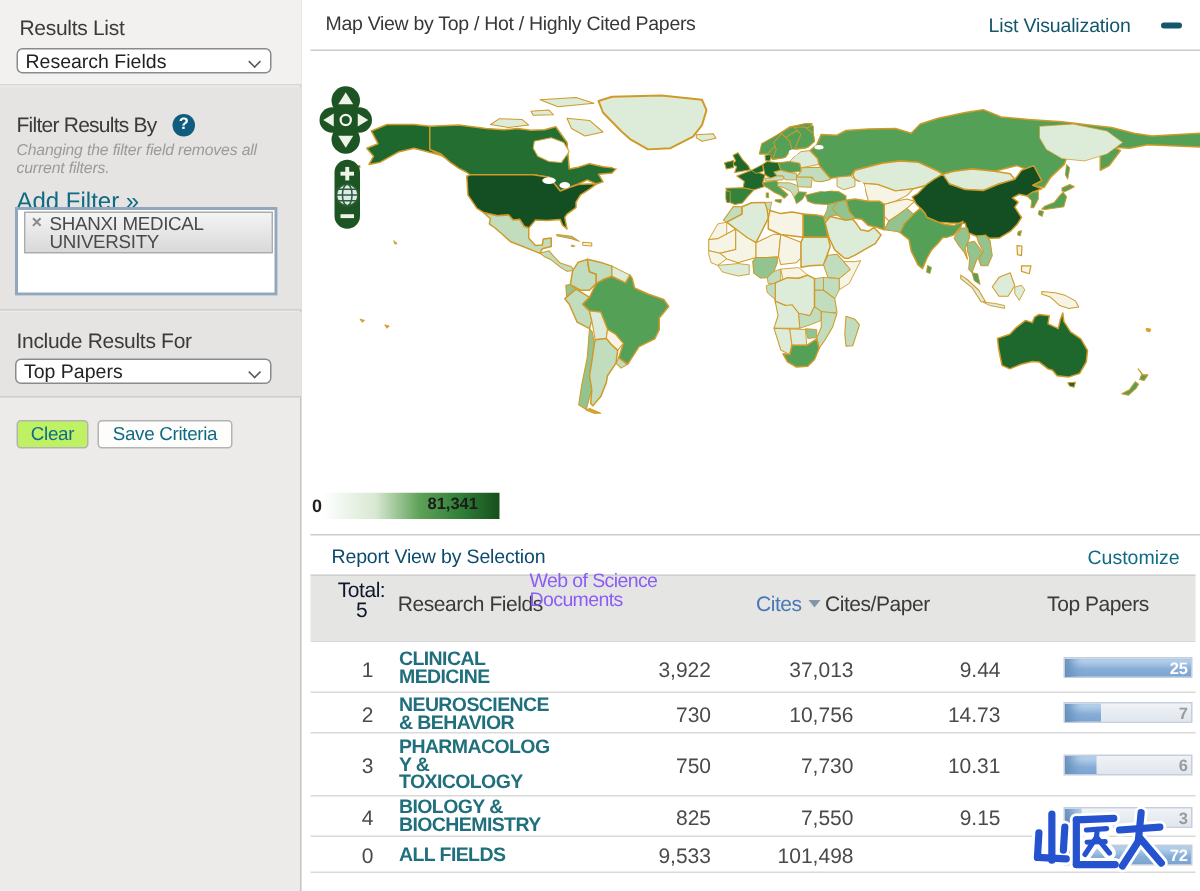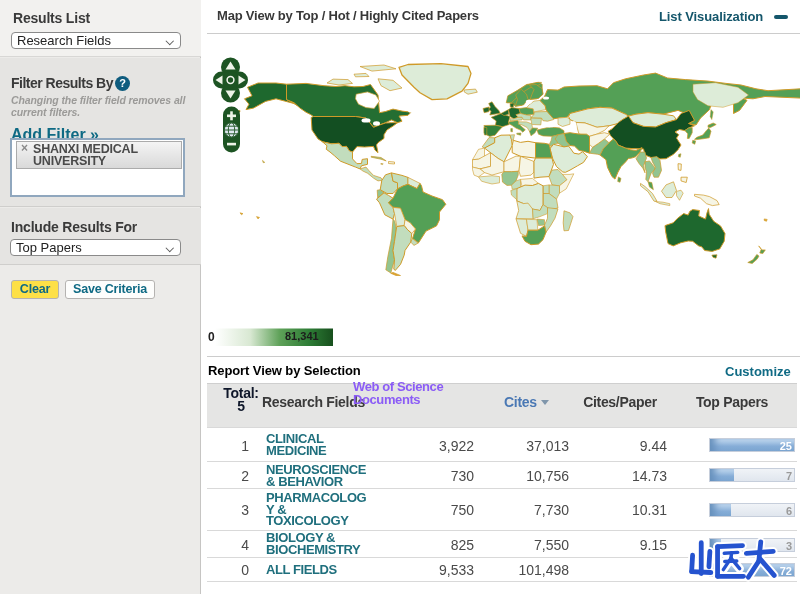--- a/index.html
+++ b/index.html
@@ -1,18 +1,18 @@
 <!DOCTYPE html>
 <html><head><meta charset="utf-8">
 <style>
 *{margin:0;padding:0;box-sizing:border-box}
 body{width:800px;height:594px;position:relative;font-family:"Liberation Sans",sans-serif;background:#fff;overflow:hidden}
 .abs{position:absolute}
 .teal{color:#0f6a84}
-.b{font-weight:bold}
+.b{font-weight:normal}
 .sel{background:#fff;border:1px solid #8a8a8a;border-radius:4px;font-size:13px;color:#222;padding-left:5px;display:flex;align-items:center;position:absolute}
 .sel:after{content:"";position:absolute;right:8px;top:5px;width:4.5px;height:4.5px;border-right:1.4px solid #555;border-bottom:1.4px solid #555;transform:rotate(45deg)}
 .rnum{position:absolute;font-size:14px;color:#4a4a4a;text-align:right}
 .fld{position:absolute;left:266px;color:#1f6f7d;font-weight:bold;font-size:13px;line-height:11.5px;letter-spacing:-0.4px}
 .bar{position:absolute;left:709px;width:86px;height:14px;background:linear-gradient(to bottom,#f0f3f7,#e0e6ee);border:1px solid #c6cedb}
 .sepline{position:absolute;left:207px;width:590px;height:1px;background:#d9d9d9}
 </style></head>
 <body>
 
 <div class="abs" style="left:0;top:0;width:201px;height:594px;background:#ecebe9;border-right:1px solid #c6c5c3"></div>
@@ -29,21 +29,21 @@
 <div class="abs b teal" style="left:11px;top:126px;font-size:16px">Add Filter »</div>
 
 <div class="abs" style="left:10px;top:138px;width:175px;height:59px;background:#fff;border:2px solid #90a7be"></div>
 <div class="abs" style="left:16px;top:141px;width:166px;height:28px;background:linear-gradient(to bottom,#f4f4f4,#d9d9d9);border:1px solid #ababab"></div>
 <div class="abs" style="left:21px;top:141px;width:12px;height:12px;color:#8a8a8a;font-size:12px;font-weight:bold">×</div>
 <div class="abs b" style="left:33px;top:144px;font-size:12.5px;letter-spacing:-0.2px;color:#4a4a4a;line-height:11.5px">SHANXI MEDICAL<br>UNIVERSITY</div>
 
 <div class="abs b" style="left:11px;top:219px;font-size:14px;letter-spacing:-0.2px;color:#3a3a3a">Include Results For</div>
 <div class="sel" style="left:10px;top:239px;width:171px;height:17px">Top Papers</div>
 
-<div class="abs b teal" style="left:11px;top:280px;width:48px;height:19px;background:#fde047;border:1px solid #b5b3b1;border-radius:3px;font-size:12.5px;letter-spacing:-0.2px;text-align:center;line-height:17px">Clear</div>
+<div class="abs b teal" style="left:11px;top:280px;width:48px;height:19px;background:#bef264;border:1px solid #b5b3b1;border-radius:3px;font-size:12.5px;letter-spacing:-0.2px;text-align:center;line-height:17px">Clear</div>
 <div class="abs b teal" style="left:65px;top:280px;width:90px;height:19px;background:#fdfdfc;border:1px solid #b5b3b1;border-radius:3px;font-size:12.5px;letter-spacing:-0.2px;text-align:center;line-height:17px">Save Criteria</div>
 
 <div class="abs b" style="left:217px;top:8px;font-size:13px;letter-spacing:-0.2px;color:#383838">Map View by Top / Hot / Highly Cited Papers</div>
 <div class="abs b" style="left:659px;top:9px;font-size:13px;letter-spacing:-0.1px;color:#14566b">List Visualization</div>
 <div class="abs" style="left:774px;top:15px;width:14px;height:3.5px;background:#14566b;border-radius:2px"></div>
 <div class="abs" style="left:207px;top:33px;width:593px;height:1px;background:#cccccc"></div>
 
 <svg class="abs" style="left:207px;top:34px" width="593" height="324" viewBox="207 34 593 324">
 <polygon points="247.5,87.3 258.0,83.0 276.0,83.0 286.5,84.2 286.5,99.6 301.5,107.3 303.0,108.8 294.0,103.5 276.0,98.8 265.5,101.4 253.5,108.1 246.0,109.6 249.0,104.2 244.5,98.8 252.0,95.8 247.5,87.3" fill="#1e682e" stroke="#cf9a28" stroke-width="1.0" stroke-linejoin="round"></polygon>
     <polygon points="231.0,112.7 240.0,111.9 240.0,110.4 231.0,111.1" fill="#1e682e" stroke="#cf9a28" stroke-width="0.6" stroke-linejoin="round"></polygon>
@@ -211,29 +211,29 @@
         <stop offset="0.8" stop-color="#2d7c35"></stop>
         <stop offset="1" stop-color="#174f1d"></stop>
 </linearGradient>
     </defs>
 <rect x="215" y="328.5" width="118" height="17.5" fill="url(#lg)"></rect>
 <text x="208" y="341" font-size="12" font-weight="bold" fill="#222" font-family="Liberation Sans">0</text>
 <text x="285" y="339.5" font-size="11" font-weight="bold" fill="#1c1c1c" font-family="Liberation Sans">81,341</text>
 </svg>
 
 <div class="abs" style="left:207px;top:356px;width:593px;height:1px;background:#cccccc"></div>
-<div class="abs b" style="left:208px;top:363px;font-size:13px;letter-spacing:-0.1px;color:#000000">Report View by Selection</div>
+<div class="abs b" style="left:221px;top:363px;font-size:13px;letter-spacing:-0.1px;color:#0c4a6e">Report View by Selection</div>
 <div class="abs b" style="left:725px;top:364px;font-size:13px;color:#0f6a84">Customize</div>
 
 <div class="abs" style="left:207px;top:383px;width:590px;height:44px;background:#e5e5e4;border-top:1px solid #cfcfcf"></div>
 <div class="abs b" style="left:207px;top:387px;width:68px;text-align:center;font-size:14px;letter-spacing:-0.3px;color:#0f172a;line-height:13px">Total:<br>5</div>
 <div class="abs b" style="left:246px;top:394px;width:135px;text-align:center;font-size:14px;letter-spacing:-0.3px;color:#3a3a3a">Research Fields</div>
 <div class="abs b" style="left:353px;top:380px;width:136px;font-size:13px;letter-spacing:-0.4px;color:#8b5cf6;line-height:13px">Web of Science<br>Documents</div>
 <div class="abs b" style="left:504px;top:394px;font-size:14px;letter-spacing:-0.3px;color:#4a78b4">Cites <span style="display:inline-block;width:0;height:0;border-left:4.5px solid transparent;border-right:4.5px solid transparent;border-top:5px solid #8096ab;vertical-align:2px;margin-left:1px"></span></div>
-<div class="abs b" style="left:550px;top:394px;width:140px;text-align:center;font-size:14px;letter-spacing:-0.3px;color:#3a3a3a">Cites/Paper</div>
+<div class="abs b" style="left:550px;top:394px;width:140px;text-align:left;font-size:14px;letter-spacing:-0.3px;color:#3a3a3a">Cites/Paper</div>
 <div class="abs b" style="left:662px;top:394px;width:140px;text-align:center;font-size:14px;letter-spacing:-0.3px;color:#3a3a3a">Top Papers</div>
 
 <div class="sepline" style="top:427px"></div>
 <div class="rnum" style="left:207px;top:438px;width:42px">1</div>
 <div class="fld" style="top:433px">CLINICAL<br>MEDICINE</div>
 <div class="rnum" style="left:374px;top:438px;width:100px">3,922</div>
 <div class="rnum" style="left:469px;top:438px;width:100px">37,013</div>
 <div class="rnum" style="left:567px;top:438px;width:100px">9.44</div>
 <div class="bar" style="top:438px">
     <div style="position:absolute;left:0;top:0;height:12px;width:84px;background:linear-gradient(to bottom,#b5cfea 15%,#86add7 60%,#7da6d2);box-shadow:inset 10px 0 7px -5px #6690bc"></div>

